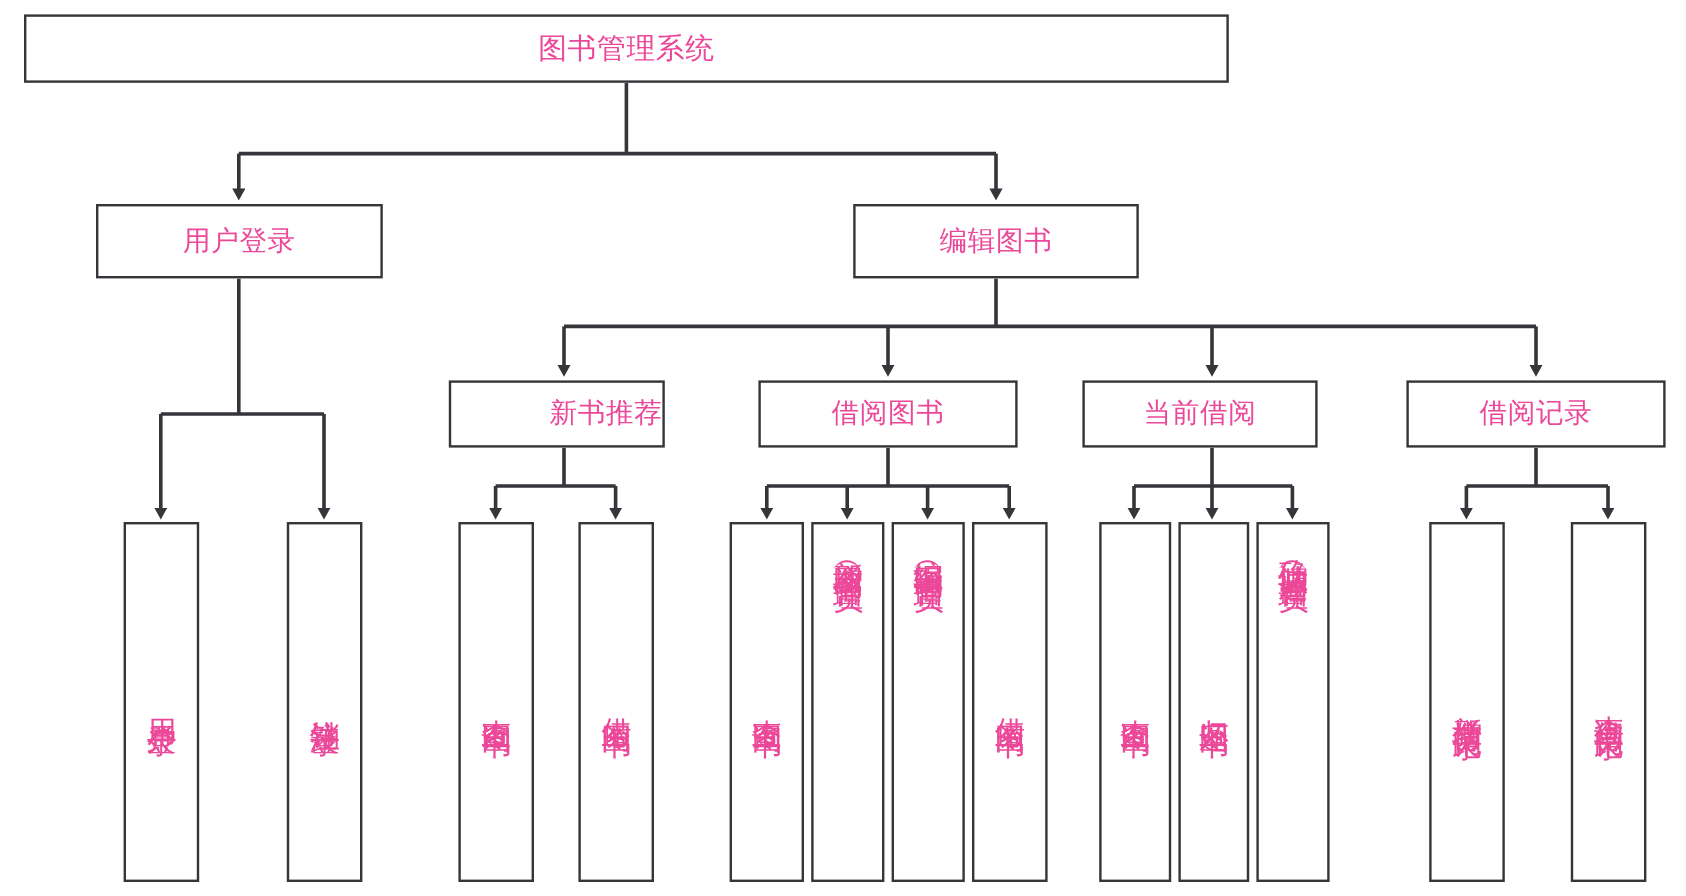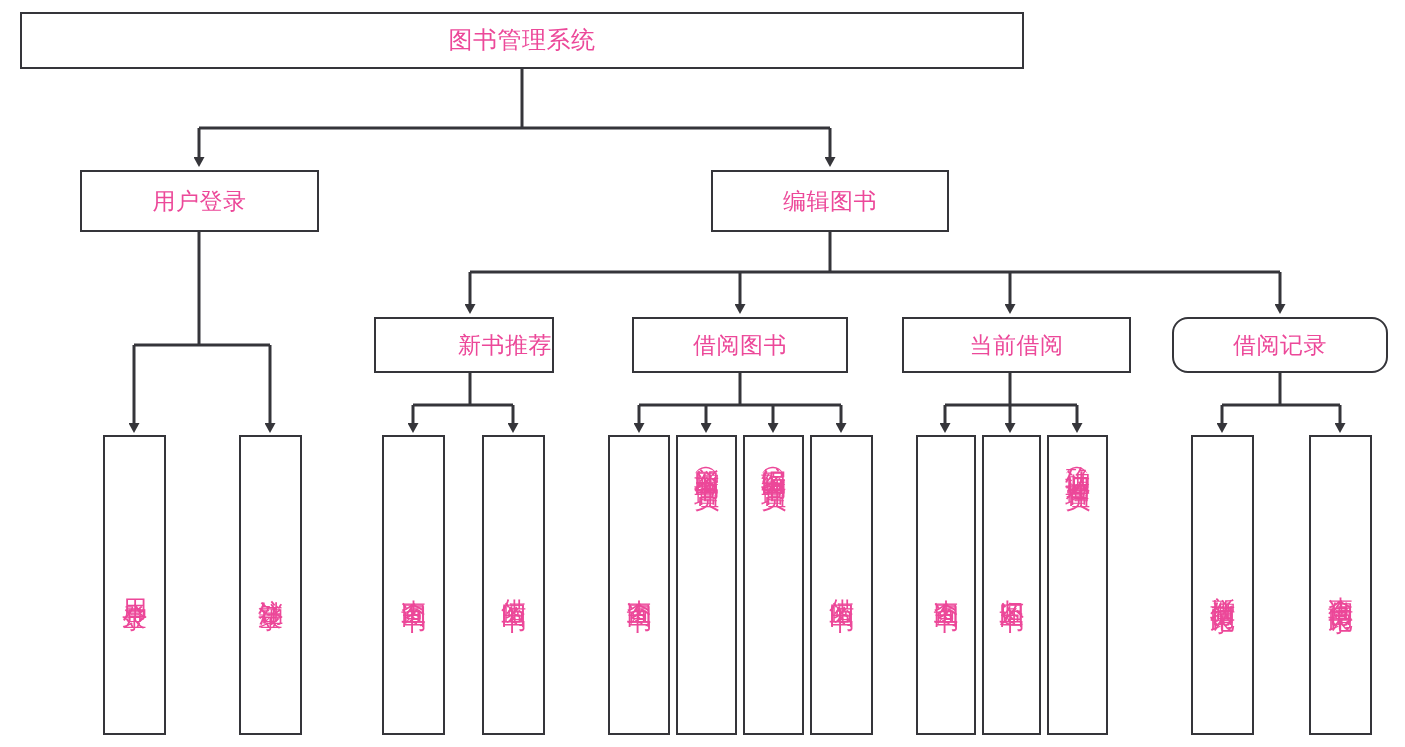--- a/index.html
+++ b/index.html
@@ -143,24 +143,24 @@
   <div class="node horiz" style="left:711px; top:170px; width:238px; height:62px;">
     <span class="lbl">编辑图书</span>
   </div>
 
   <div class="node horiz" style="left:374px; top:317px; width:180px; height:56px;justify-content:flex-end;">
     <span class="lbl">新书推荐</span>
   </div>
   <div class="node horiz" style="left:632px; top:317px; width:216px; height:56px;">
     <span class="lbl">借阅图书</span>
   </div>
-  <div class="node horiz" style="left:902px; top:317px; width:229px; height:56px;">
+  <div class="node horiz" style="left:902px; top:317px; width:196px; height:56px;">
     <span class="lbl">当前借阅</span>
   </div>
-  <div class="node horiz" style="left:1172px; top:317px; width:216px; height:56px;border-radius:16px;">
+  <div class="node horiz" style="left:1172px; top:317px; width:216px; height:56px;">
     <span class="lbl">借阅记录</span>
   </div>
 
   <div class="node vert mid" style="left:103px; top:435px; width:63px; height:300px;">
     <span class="lbl">用户登录</span>
   </div>
   <div class="node vert mid" style="left:239px; top:435px; width:63px; height:300px;">
     <span class="lbl">注销登录</span>
   </div>
 

